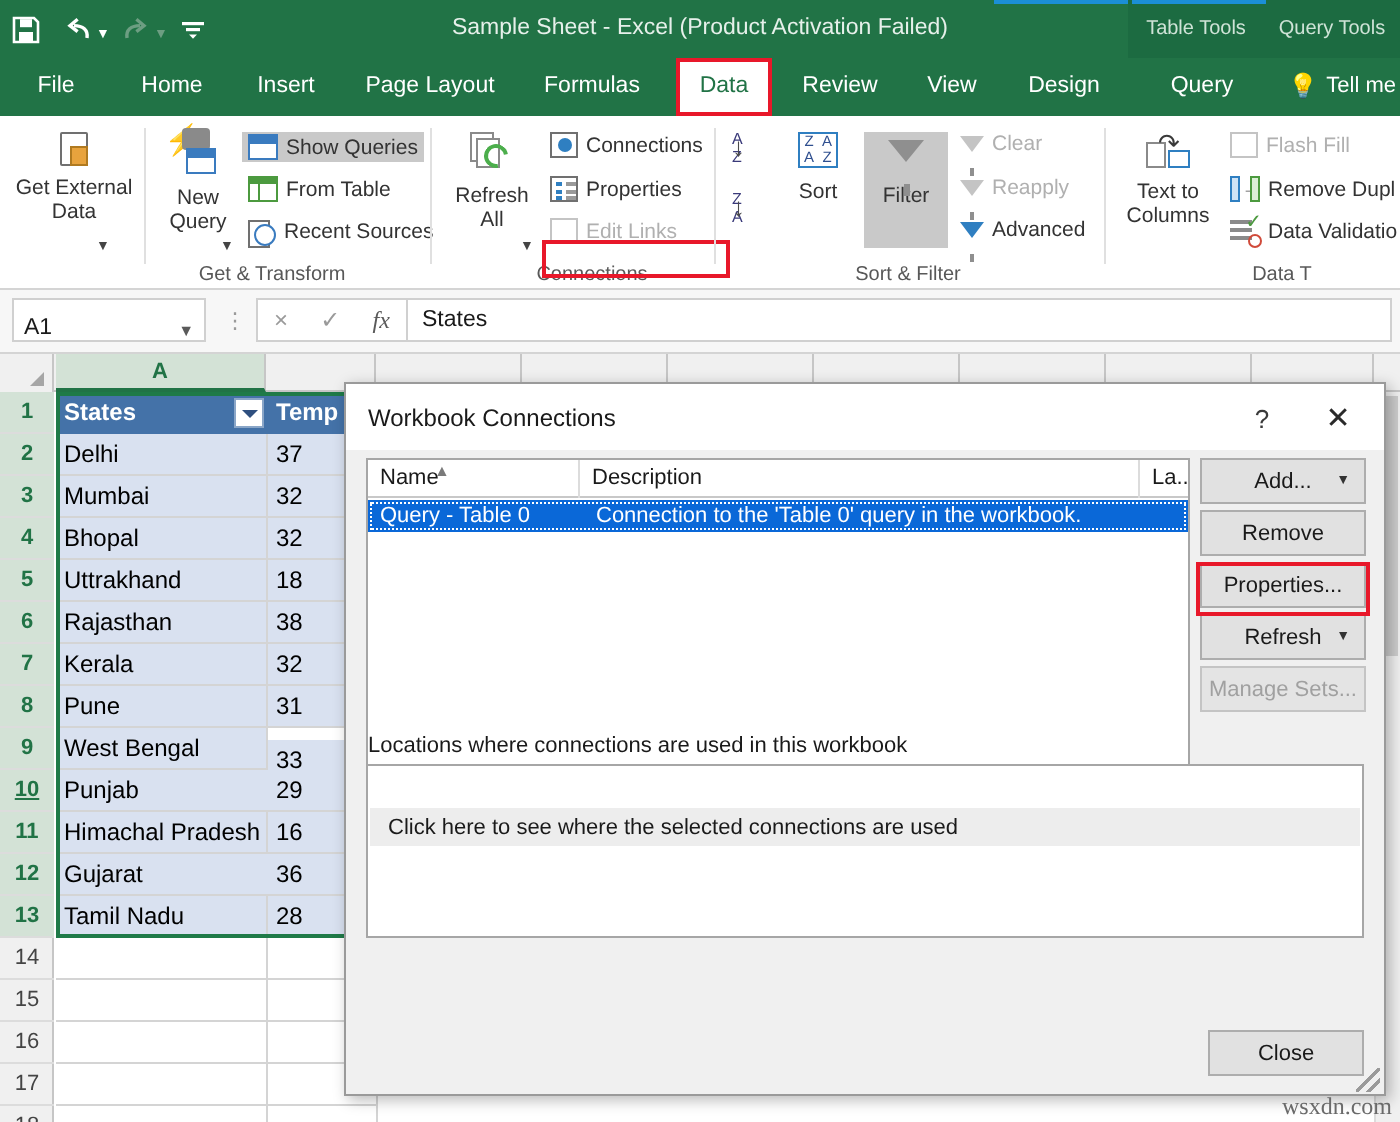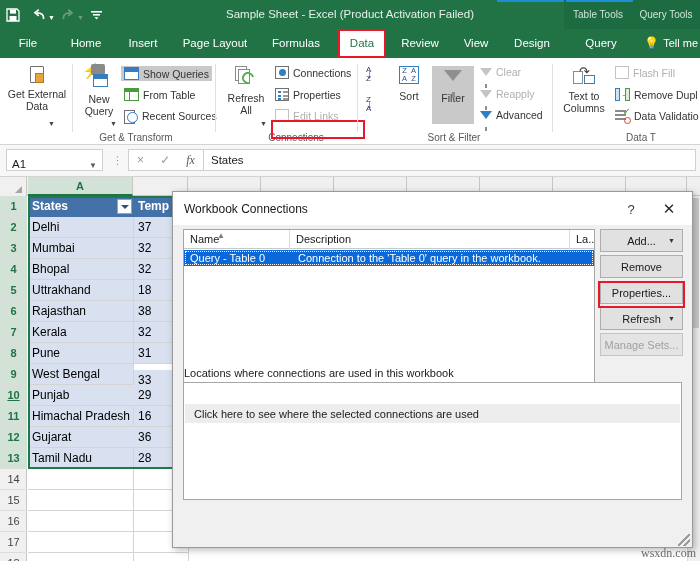--- a/index.html
+++ b/index.html
@@ -316,21 +316,21 @@
     background: #e1e1e1; border: 1px solid #adadad;
     display: flex; align-items: center; justify-content: center;
     font-size: 11px; color: #1a1a1a;
   }
   .dbtn.disabled { color: #a0a0a0; background: #e4e4e4; border-color: #c4c4c4; }
   .dbtn .ddc { position: absolute; right: 7px; font-size: 7px; color: #333; }
   .loc-label {
     position: absolute; left: 11px; top: 175px; font-size: 11px; color: #1a1a1a;
   }
   .loc-box {
-    position: absolute; left: 10px; top: 190px; right: 10px; height: 118px;
+    position: absolute; left: 10px; top: 190px; right: 10px; height: 87px;
     background: #ffffff; border: 1px solid #a6a6a6;
   }
   .loc-item {
     position: absolute; left: 1px; right: 1px; top: 21px; height: 19px;
     background: #ededed; display: flex; align-items: center; padding-left: 9px;
     font-size: 11px; color: #1a1a1a;
   }
   .dlg-close-btn {
     position: absolute; right: 10px; bottom: 9px; width: 78px; height: 23px;
     background: #e1e1e1; border: 1px solid #adadad;
@@ -701,17 +701,18 @@
       </div>
     </div>
 
     <div class="annot" style="left:425px;top:89px;width:87px;height:27px;"></div>
 
     <div class="loc-label">Locations where connections are used in this workbook</div>
     <div class="loc-box">
       <div class="loc-item">Click here to see where the selected connections are used</div>
     </div>
 
+    <div class="dlg-close-btn">Close</div>
     <div class="grip"></div>
   </div>
 
   <div class="watermark">wsxdn.com</div>
 </div>
 
 </body></html>

